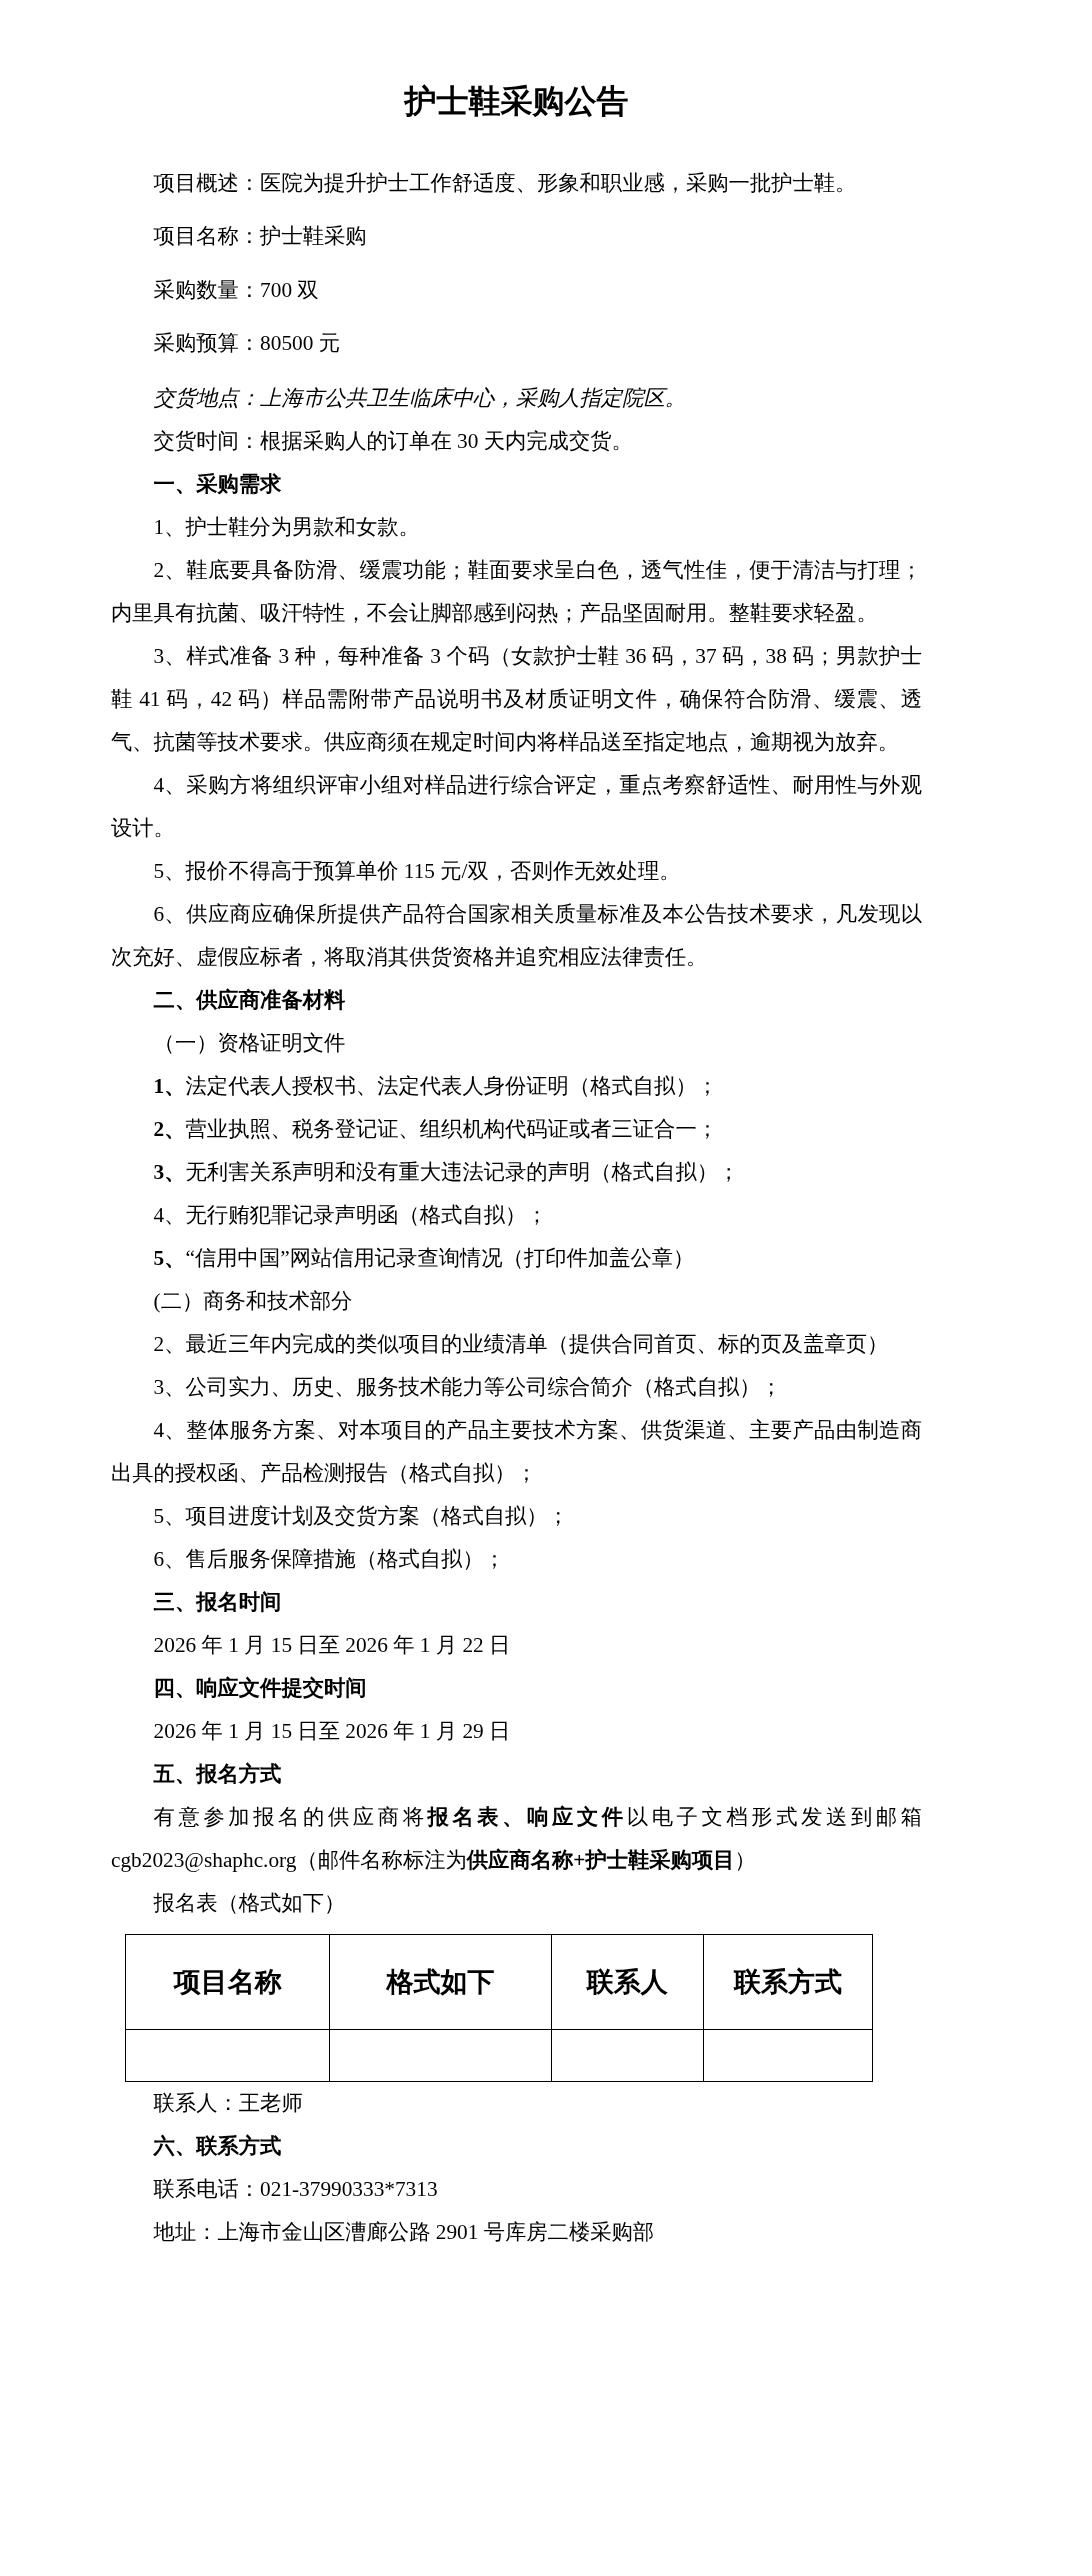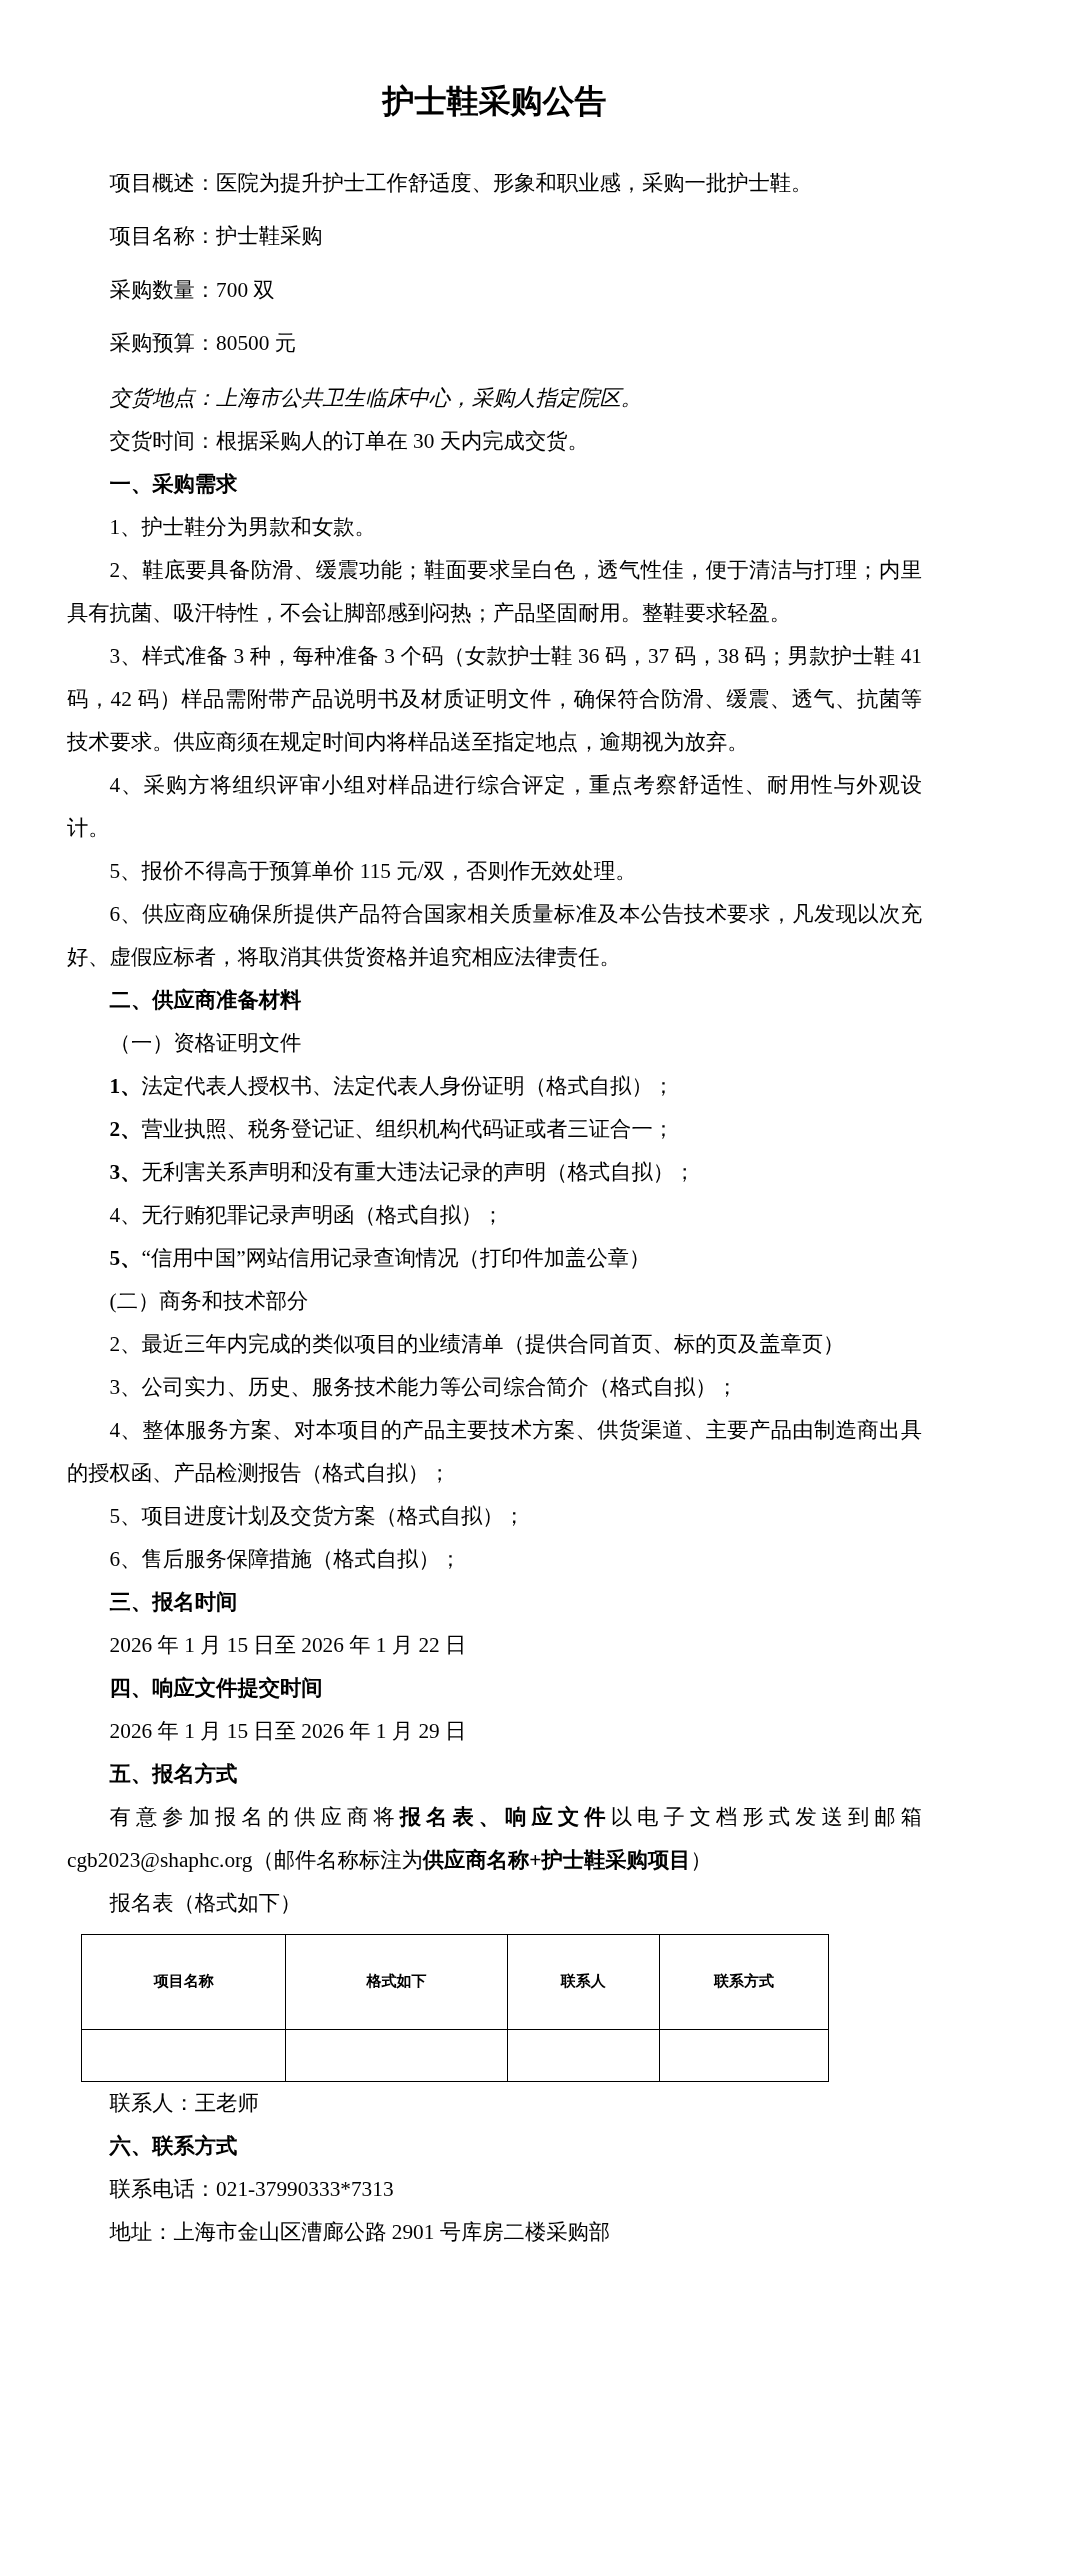--- a/index.html
+++ b/index.html
@@ -4,21 +4,21 @@
 <style>
   * { box-sizing: border-box; }
   html, body { margin: 0; padding: 0; background: #ffffff; }
   .page {
     width: 1092px;
     height: 2536px;
     background: #ffffff;
     color: #000000;
     font-family: "Liberation Serif", "DejaVu Serif", serif;
     font-size: 21.3px;
-    padding: 81px 170px 0 67px;
+    padding: 81px 170px 0 111px;
     overflow: hidden;
   }
   .doc-title {
     margin: 0 0 40px 0;
     text-align: center;
     font-size: 32px;
     font-weight: 700;
     line-height: 41px;
   }
   p.line {
@@ -36,21 +36,21 @@
     margin: 8.3px 0 0 13.8px;
     table-layout: fixed;
   }
   table.signup-table th,
   table.signup-table td {
     border: 1.4px solid #000000;
     padding: 0;
   }
   table.signup-table th {
     height: 95px;
-    font-size: 15px;
+    font-size: 27px;
     font-weight: 700;
     vertical-align: middle;
   }
   table.signup-table td { height: 52px; }
   .after-table { margin-top: 8.3px; }
 </style>
 </head>
 <body>
 
 <div class="page">

